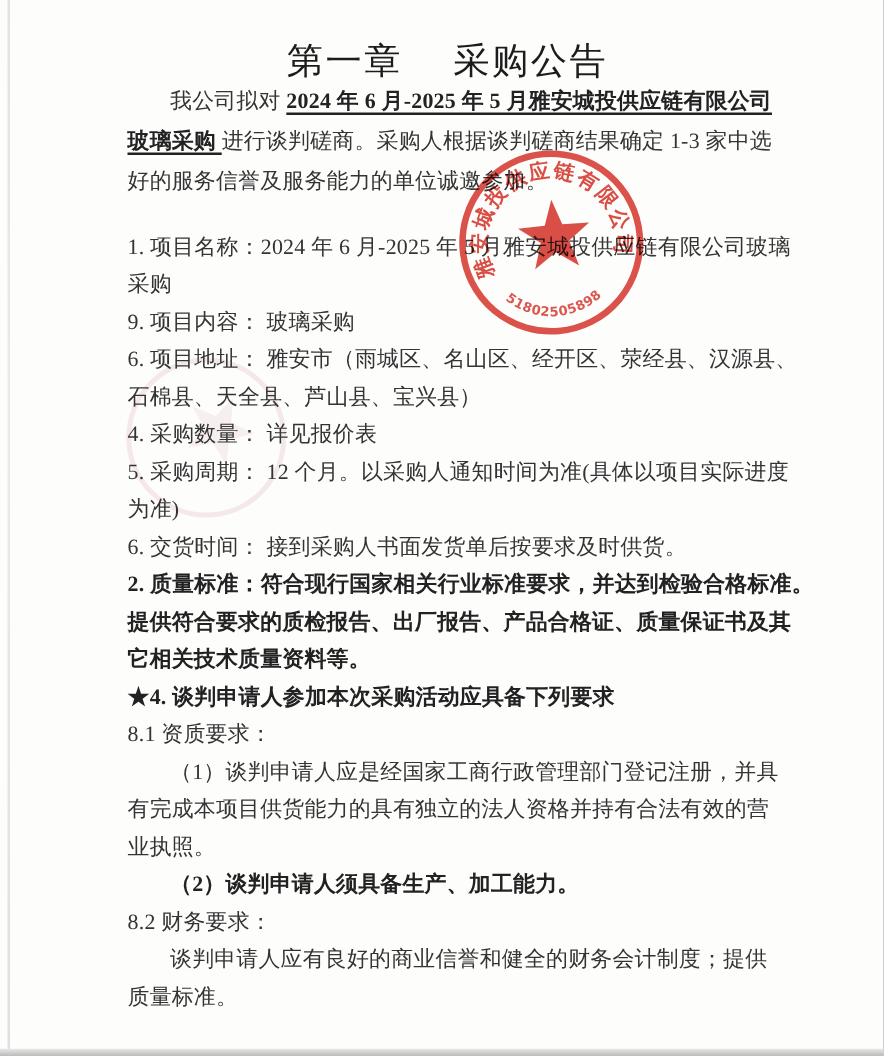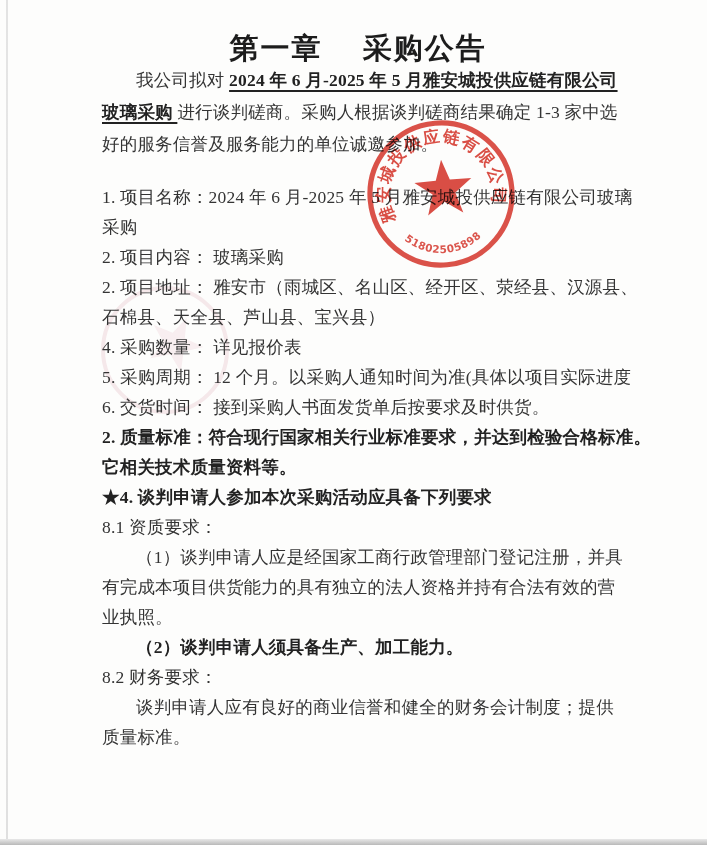--- a/index.html
+++ b/index.html
@@ -17,21 +17,21 @@
     background:linear-gradient(to bottom,#dcdcdc,#e6e6e6 40%,#d8d8d8);
     opacity:.8;
   }
   .scan-edge-bottom{
     position:absolute;left:0;bottom:0;width:707px;height:6px;
     background:linear-gradient(to bottom,#e8e8e8,#b9b9b9);
   }
   .title{
     position:absolute;top:10px;left:102px;width:512px;
     text-align:center;
-    font-size:29px;font-weight:700;
+    font-size:29px;font-weight:400;
     letter-spacing:2px;
     white-space:pre;
     color:#1c1c1c;
   }
   .body-block{
     position:absolute;top:64px;left:102px;width:516px;
   }
   .line{
     height:30px;line-height:30px;
     font-size:17.5px;
@@ -72,27 +72,29 @@
   </svg>
 
   <h1 class="title">第一章　 采购公告</h1>
 
   <div class="body-block" id="body-block">
       <div class="line p1 indent"><span class="">我公司拟对 </span><span class="seg-b seg-u">2024 年 6 月-2025 年 5 月雅安城投供应链有限公司</span></div>
       <div class="line p1"><span class="seg-b seg-u">玻璃采购 </span><span class="">进行谈判磋商。采购人根据谈判磋商结果确定 1-3 家中选</span></div>
       <div class="line p1 gap-after"><span class="">好的服务信誉及服务能力的单位诚邀参加。</span></div>
       <div class="line"><span class="">1. 项目名称：2024 年 6 月-2025 年 5 月雅安城投供应链有限公司玻璃</span></div>
       <div class="line"><span class="">采购</span></div>
-      <div class="line"><span class="">2. 项目内容： 玻璃采购</span></div>
-      <div class="line"><span class="">2. 项目地址： 雅安市（雨城区、名山区、经开区、荥经县、汉源县、</span></div>
+      <div class="line"><span class="">9. 项目内容： 玻璃采购</span></div>
+      <div class="line"><span class="">6. 项目地址： 雅安市（雨城区、名山区、经开区、荥经县、汉源县、</span></div>
       <div class="line"><span class="">石棉县、天全县、芦山县、宝兴县）</span></div>
       <div class="line"><span class="">4. 采购数量： 详见报价表</span></div>
       <div class="line"><span class="">5. 采购周期： 12 个月。以采购人通知时间为准(具体以项目实际进度</span></div>
+      <div class="line"><span class="">为准)</span></div>
       <div class="line"><span class="">6. 交货时间： 接到采购人书面发货单后按要求及时供货。</span></div>
       <div class="line"><span class="seg-b ">2. 质量标准：符合现行国家相关行业标准要求，并达到检验合格标准。</span></div>
+      <div class="line"><span class="seg-b ">提供符合要求的质检报告、出厂报告、产品合格证、质量保证书及其</span></div>
       <div class="line"><span class="seg-b ">它相关技术质量资料等。</span></div>
       <div class="line"><span class="seg-b ">★4. 谈判申请人参加本次采购活动应具备下列要求</span></div>
       <div class="line"><span class="">8.1 资质要求：</span></div>
       <div class="line indent"><span class="">（1）谈判申请人应是经国家工商行政管理部门登记注册，并具</span></div>
       <div class="line"><span class="">有完成本项目供货能力的具有独立的法人资格并持有合法有效的营</span></div>
       <div class="line"><span class="">业执照。</span></div>
       <div class="line indent"><span class="seg-b ">（2）谈判申请人须具备生产、加工能力。</span></div>
       <div class="line"><span class="">8.2 财务要求：</span></div>
       <div class="line indent"><span class="">谈判申请人应有良好的商业信誉和健全的财务会计制度；提供</span></div>
       <div class="line"><span class="">质量标准。</span></div>

